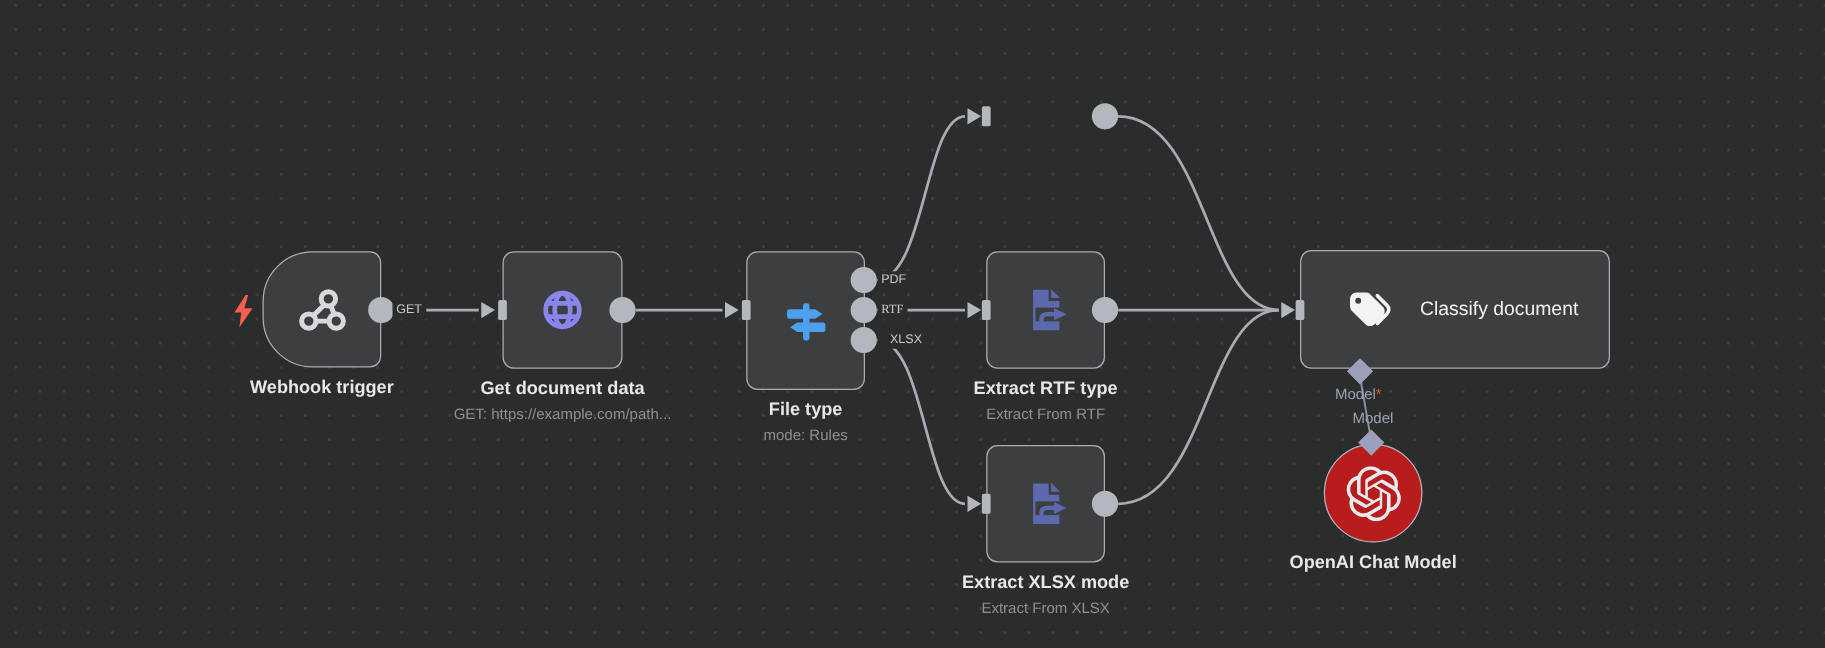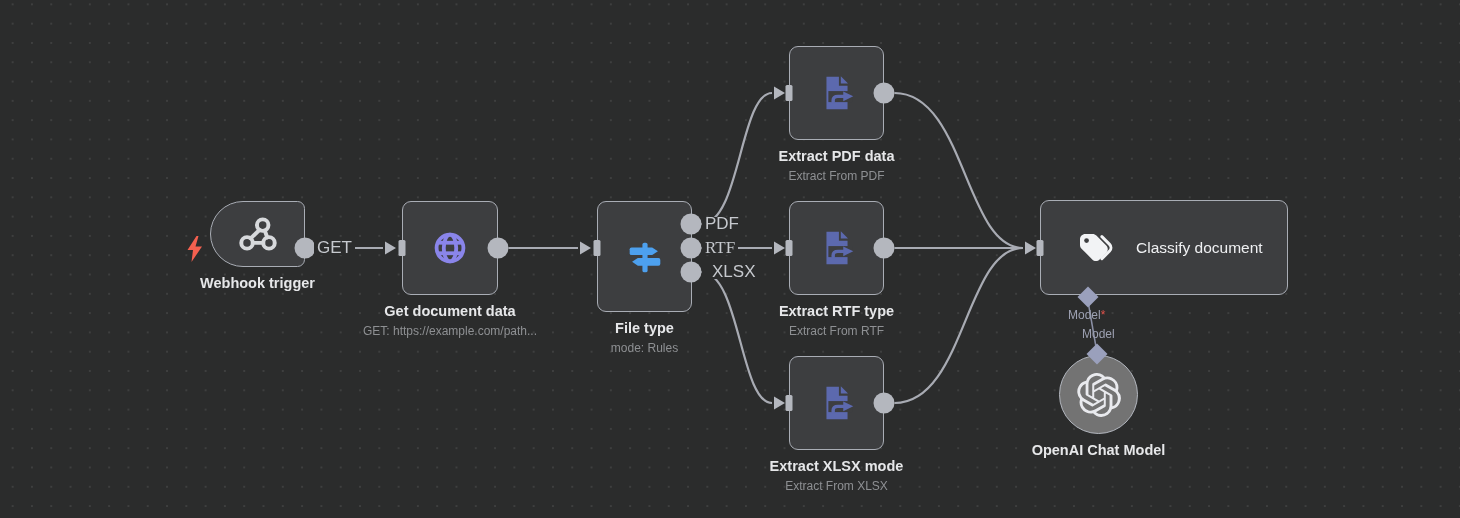--- a/index.html
+++ b/index.html
@@ -20,34 +20,34 @@
   .out-circle{fill:#b4b7be;}
   .diamond{fill:#9aa0bc;}
 
   .node{
     position:absolute;z-index:2;box-sizing:border-box;
     background:#3d3e40;border:1px solid #a9adb5;border-radius:9px;
     display:flex;align-items:center;justify-content:center;
   }
   .node--trigger{border-radius:40px 9px 9px 40px;}
   .node--wide{justify-content:flex-start;padding-left:32px;}
-  .node--circle{border-radius:50%;background:#737373;border-color:#b3b7bf;}
+  .node--circle{border-radius:50%;background:#b91c1c;border-color:#b3b7bf;}
   .node-label{
     position:absolute;left:50%;top:calc(100% + 9px);transform:translateX(-50%);
     white-space:nowrap;color:#e6e7e9;font-size:14.5px;font-weight:700;line-height:1.2;
   }
   .node-sub{
     position:absolute;left:50%;top:calc(100% + 30px);transform:translateX(-50%);
     white-space:nowrap;color:#8e9093;font-size:12px;font-weight:400;line-height:1.2;
   }
   .node-title-inline{
     color:#eff0f2;font-size:15.5px;font-weight:400;margin-left:21px;white-space:nowrap;
   }
   .port-label{
-    position:absolute;z-index:4;color:#c6c9ce;font-size:17px;line-height:14px;
+    position:absolute;z-index:4;color:#c6c9ce;font-size:10px;line-height:14px;
     background:#2b2c2c;padding:0 3px;white-space:nowrap;
   }
   .model-label{
     position:absolute;z-index:4;color:#9da1b2;font-size:12px;line-height:14px;white-space:nowrap;
   }
   .req{color:#e0524a;}
   .bolt{position:absolute;z-index:2;}
 </style>
 </head>
 <body>
@@ -119,21 +119,21 @@
     <circle class="out-circle" cx="884" cy="403" r="10.5"></circle>
 
     <polygon class="diamond" points="1088,286.5 1098.5,297 1088,307.5 1077.5,297"></polygon>
     <polygon class="diamond" points="1097,343.5 1107.5,354 1097,364.5 1086.5,354"></polygon>
   </svg>
 
   <svg class="bolt" style="left:186px;top:235px;" width="18" height="28" viewBox="0 0 18 28">
     <path d="M10.5 1 L1.5 15 H7 L5.5 27 L16 11.5 H9.5 L12.5 1 Z" fill="#f4604f"></path>
   </svg>
 
-  <div class="node node--trigger" style="left:210px;top:201px;width:95px;height:66px;">
+  <div class="node node--trigger" style="left:210px;top:201px;width:95px;height:93px;">
     <svg width="46" height="46" viewBox="0 0 44 44">
       <g fill="none" stroke="#d7d9dc" stroke-width="3.8" stroke-linecap="round">
         <circle cx="26.5" cy="13.5" r="5.5"></circle>
         <circle cx="11.5" cy="30.5" r="5.5"></circle>
         <circle cx="32.5" cy="30.5" r="5.5"></circle>
         <path d="M23.3 18.2 L15 26.2"></path>
         <path d="M17 30.5 H27"></path>
         <path d="M30.8 25.2 L28.6 19"></path>
       </g>
     </svg>
@@ -158,52 +158,41 @@
       <g fill="#4da0ee">
         <rect x="21.3" y="9" width="5.4" height="31" rx="2"></rect>
         <path d="M10 14 H31.5 L37.5 18 L31.5 22 H10 A2 2 0 0 1 8 20 V16 A2 2 0 0 1 10 14 Z"></path>
         <path d="M38 25 H16.5 L10.5 29 L16.5 33 H38 A2 2 0 0 0 40 31 V27 A2 2 0 0 0 38 25 Z"></path>
       </g>
     </svg>
     <div class="node-label">File type</div>
     <div class="node-sub">mode: Rules</div>
   </div>
 
-  <div class="node" style="left:789px;top:46px;width:95px;height:94px;">
+
+  <div class="node" style="left:789px;top:201px;width:95px;height:94px;">
     <svg width="46" height="46" viewBox="0 0 48 48">
       <path d="M13 7 H26 V16.5 H35 V41 H13 Z" fill="#5c69ae"></path>
       <path d="M28 6.5 L35.5 14 H28 Z" fill="#5c69ae"></path>
       <rect x="15" y="22" width="25" height="11.5" fill="#3d3e40"></rect>
       <path d="M20 33 v-1.5 q0 -4 5 -4 h6" fill="none" stroke="#5c69ae" stroke-width="3.6" stroke-linecap="round"></path>
       <path d="M30.5 22.5 L41 27.5 L30.5 32.5 Z" fill="#5c69ae"></path>
     </svg>
-    <div class="node-label">Extract PDF data</div>
-    <div class="node-sub">Extract From PDF</div>
-  </div>
-
-  <div class="node" style="left:789px;top:201px;width:95px;height:94px;">
+    <div class="node-label">Extract RTF type</div>
+    <div class="node-sub">Extract From RTF</div>
+  </div>
+
+  <div class="node" style="left:789px;top:356px;width:95px;height:94px;">
     <svg width="46" height="46" viewBox="0 0 48 48">
       <path d="M13 7 H26 V16.5 H35 V41 H13 Z" fill="#5c69ae"></path>
       <path d="M28 6.5 L35.5 14 H28 Z" fill="#5c69ae"></path>
       <rect x="15" y="22" width="25" height="11.5" fill="#3d3e40"></rect>
       <path d="M20 33 v-1.5 q0 -4 5 -4 h6" fill="none" stroke="#5c69ae" stroke-width="3.6" stroke-linecap="round"></path>
       <path d="M30.5 22.5 L41 27.5 L30.5 32.5 Z" fill="#5c69ae"></path>
     </svg>
-    <div class="node-label">Extract RTF type</div>
-    <div class="node-sub">Extract From RTF</div>
-  </div>
-
-  <div class="node" style="left:789px;top:356px;width:95px;height:94px;">
-    <svg width="46" height="46" viewBox="0 0 48 48">
-      <path d="M13 7 H26 V16.5 H35 V41 H13 Z" fill="#5c69ae"></path>
-      <path d="M28 6.5 L35.5 14 H28 Z" fill="#5c69ae"></path>
-      <rect x="15" y="22" width="25" height="11.5" fill="#3d3e40"></rect>
-      <path d="M20 33 v-1.5 q0 -4 5 -4 h6" fill="none" stroke="#5c69ae" stroke-width="3.6" stroke-linecap="round"></path>
-      <path d="M30.5 22.5 L41 27.5 L30.5 32.5 Z" fill="#5c69ae"></path>
-    </svg>
     <div class="node-label">Extract XLSX mode</div>
     <div class="node-sub">Extract From XLSX</div>
   </div>
 
   <div class="node node--wide" style="left:1040px;top:200px;width:248px;height:95px;">
     <svg width="42" height="42" viewBox="0 0 48 48">
       <path d="M8 14 c0-3.3 2.7-6 6-6 h8.5 c1.6 0 3.1 0.6 4.2 1.8 L38 21 c2.3 2.3 2.3 6.1 0 8.4 l-7.6 7.6 c-2.3 2.3-6.1 2.3-8.4 0 L9.8 24.8 C8.6 23.6 8 22.1 8 20.5 Z" fill="#f2f3f5"></path>
       <circle cx="15.5" cy="15.5" r="2.7" fill="#3d3e40"></circle>
       <path d="M33 11 l8.8 8.8 a5.4 5.4 0 0 1 0 7.6 L33 36.2" fill="none" stroke="#f2f3f5" stroke-width="3.4" stroke-linecap="round"></path>
     </svg>

